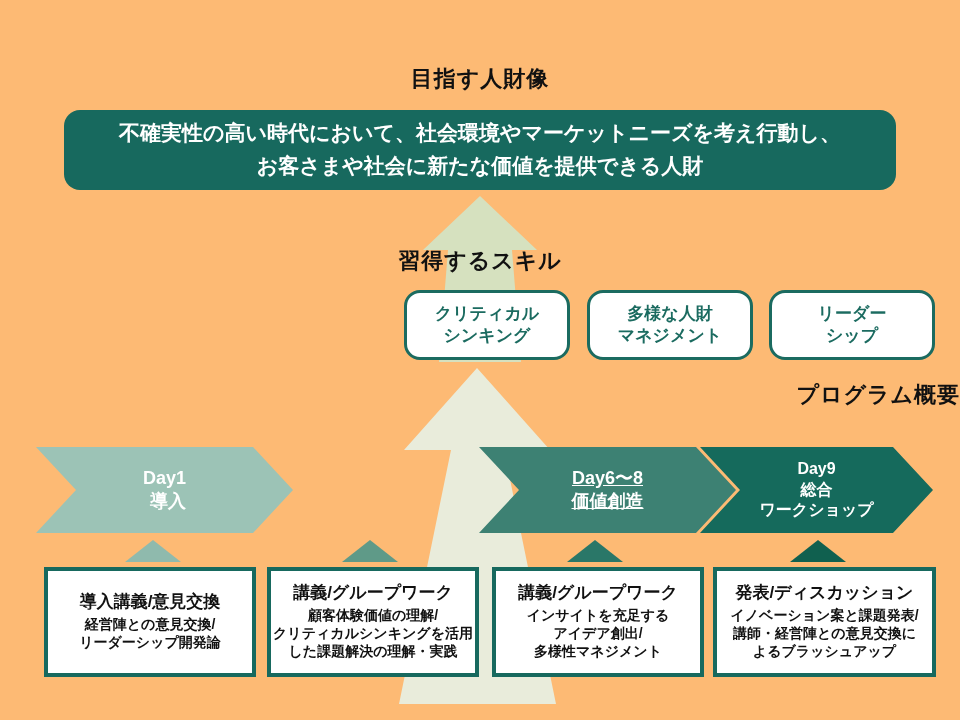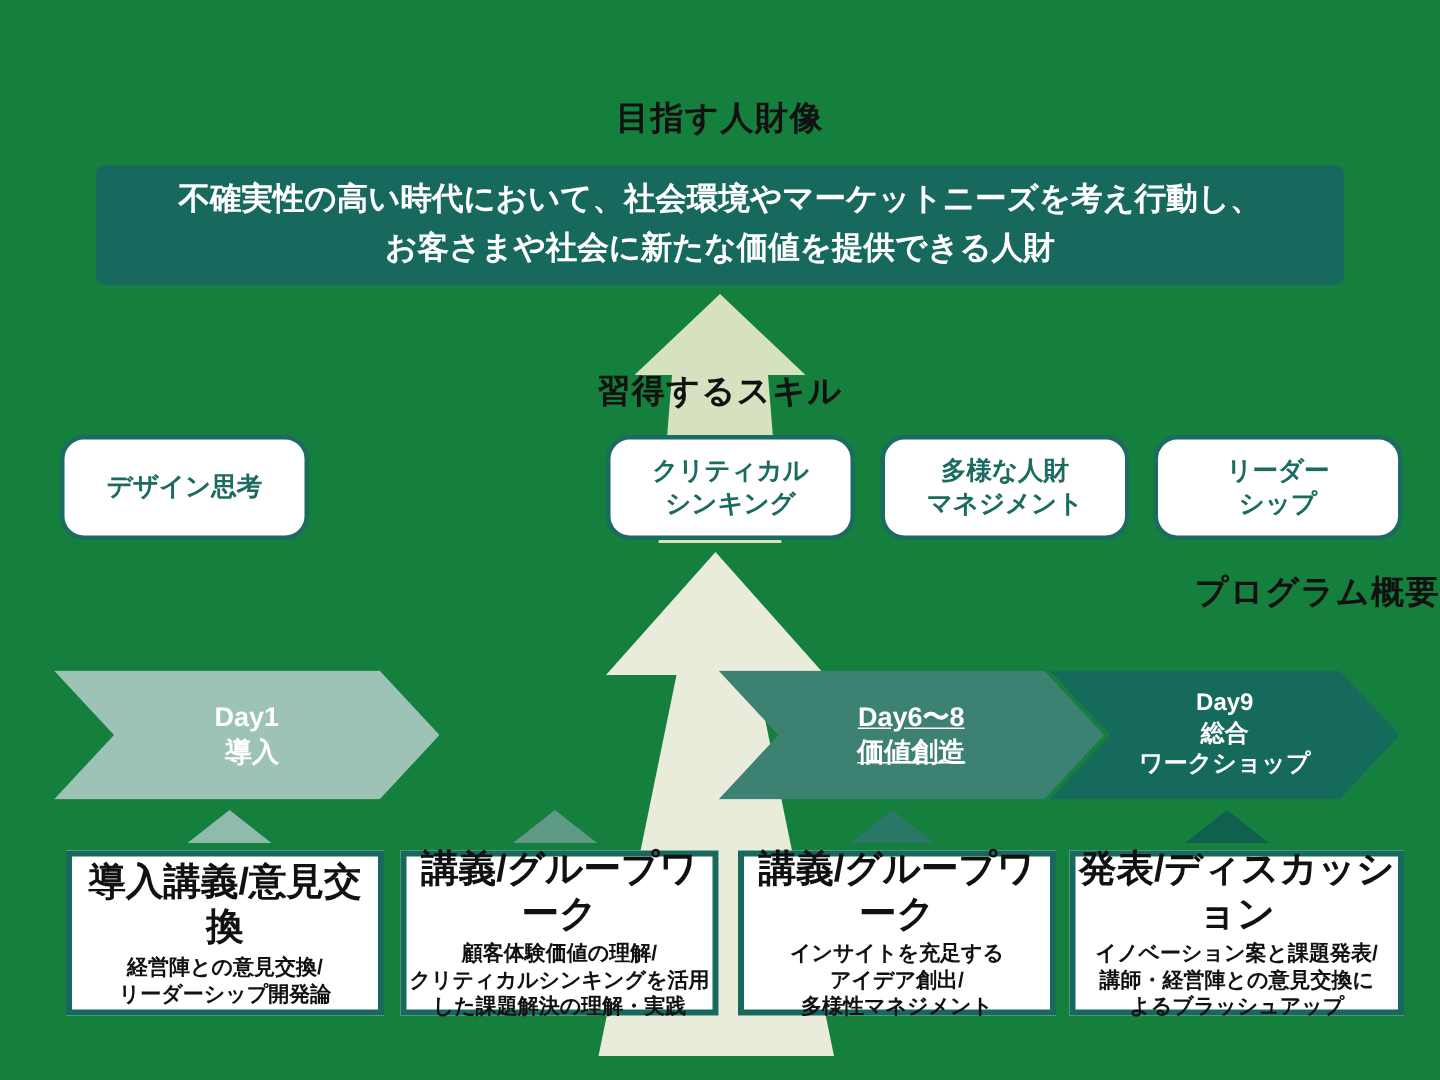--- a/index.html
+++ b/index.html
@@ -1,32 +1,32 @@
 <!DOCTYPE html>
 <html><head>
 <meta charset="utf-8">
 <style>
   html,body { margin:0; padding:0; background:#fff; }
   .canvas {
-    position:relative; width:960px; height:720px; background:#15803d;
+    position:relative; width:960px; height:720px; background:#fdba74;
     font-family:"Liberation Sans", sans-serif; overflow:hidden;
   }
   .bg-arrows { position:absolute; left:0; top:0; width:960px; height:720px; z-index:0; }
 
   .sec-heading {
     position:absolute; left:0; width:100%; text-align:center;
     font-size:22px; font-weight:bold; color:#111; z-index:2; letter-spacing:1px;
   }
   .goal-heading { top:64px; }
   .skills-heading { top:246px; }
   .program-heading { top:380px;text-align:right; }
 
   .banner {
     position:absolute; left:64px; top:110px; width:832px; height:80px;
-    border-radius:6px; color:#ffffff; font-size:21px; font-weight:bold;
+    border-radius:16px; color:#ffffff; font-size:21px; font-weight:bold;
     text-align:center; display:flex; align-items:center; justify-content:center;
     white-space:pre-line; line-height:1.55; z-index:2;
   }
 
   .skill-box {
     position:absolute; top:290px; width:166px; height:70px; box-sizing:border-box;
     background:#ffffff; border:3px solid #1b6b60; border-radius:16px;
     color:#1b6b60; font-weight:bold; font-size:17px; text-align:center;
     display:flex; align-items:center; justify-content:center;
     white-space:pre-line; line-height:1.3; z-index:2;
@@ -55,42 +55,41 @@
   .detail-box {
     position:absolute; top:567px; height:110px; box-sizing:border-box;
     background:#ffffff; border:4px solid #17695e; z-index:2;
     display:flex; flex-direction:column; align-items:center; justify-content:center;
     text-align:center; padding:4px 2px;
   }
   .det-1 { left:44px;  width:212px; }
   .det-2 { left:267px; width:212px; }
   .det-3 { left:492px; width:212px; }
   .det-4 { left:713px; width:223px; }
-  .detail-title { font-size:25px; font-weight:bold; color:#111; line-height:1.2; }
+  .detail-title { font-size:17px; font-weight:bold; color:#111; line-height:1.2; }
   .detail-body  { font-size:14px; font-weight:bold; color:#111; line-height:1.28;
                   white-space:pre-line; margin-top:3px; }
 </style>
 </head>
 <body>
 
 <div class="canvas">
 
   <svg class="bg-arrows" viewBox="0 0 960 720" xmlns="http://www.w3.org/2000/svg">
     <polygon points="480,196 537,250 512,250 521,362 439,362 448,250 423,250" fill="#d6e1bf"></polygon>
     <polygon points="477,368 550,450 504,450 556,704 399,704 451,450 404,450" fill="#e9ecdb"></polygon>
   </svg>
 
   <div class="sec-heading goal-heading">目指す人財像</div>
 
   <div class="banner" style="background-color: rgb(23, 105, 94);">不確実性の高い時代において、社会環境やマーケットニーズを考え行動し、
 お客さまや社会に新たな価値を提供できる人財</div>
 
   <div class="sec-heading skills-heading">習得するスキル</div>
 
-  <div class="skill-box skill-1">デザイン思考</div>
   <div class="skill-box skill-3">クリティカル
 シンキング</div>
   <div class="skill-box skill-4">多様な人財
 マネジメント</div>
   <div class="skill-box skill-5">リーダー
 シップ</div>
 
   <div class="sec-heading program-heading">プログラム概要</div>
 
   <div class="chevron chev-1" style="background-color: rgb(156, 195, 182);">Day1

